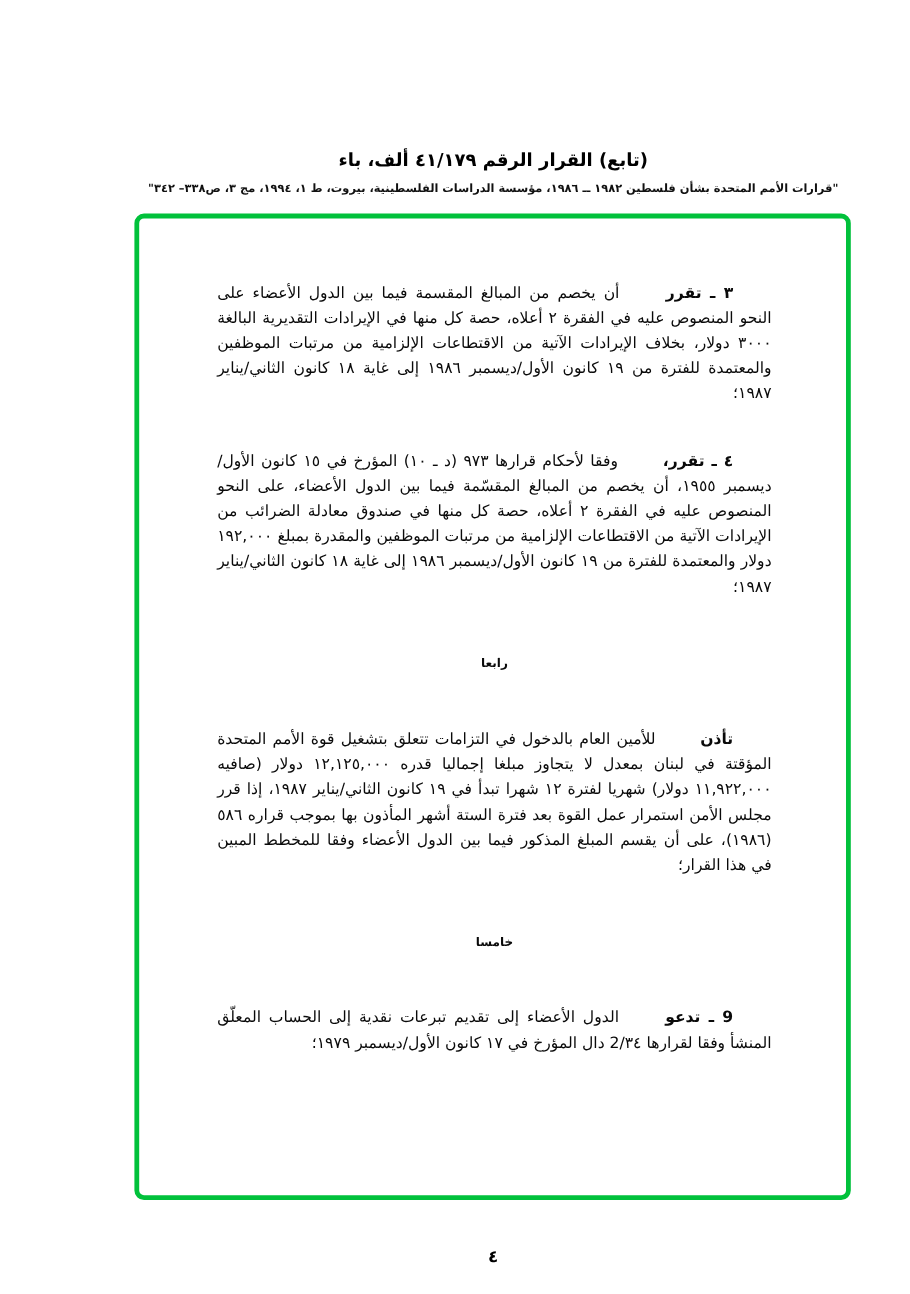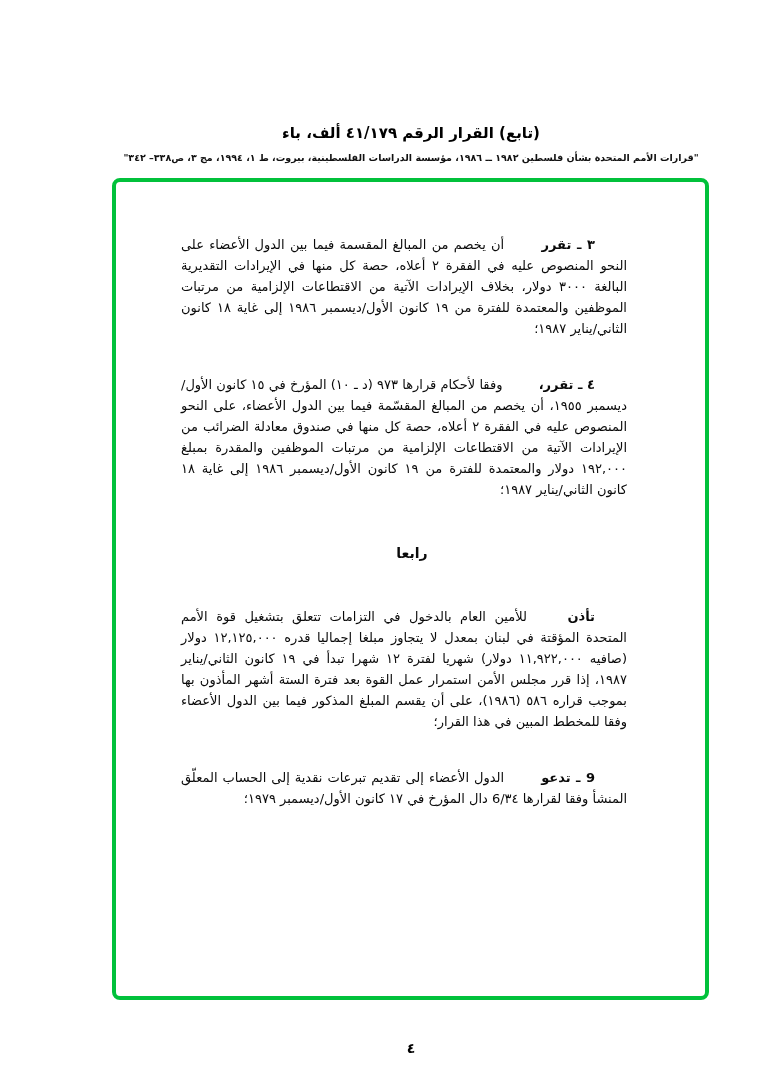--- a/index.html
+++ b/index.html
@@ -42,29 +42,29 @@
   .content {
     position: absolute;
     top: 20px; right: 30px;
     width: 526px;
     direction: rtl;
     text-align: justify;
     font-size: 13px;
     line-height: 21px;
     color: #0a0a0a;
   }
-  .para { margin: 0 16px 3px 0; text-indent: 16px; }
+  .para { margin: 0 0 3px 0; text-indent: 16px; }
   .para:last-child { margin-bottom: 0; }
   .lead { font-weight: 700; }
   .heading {
     text-align: center;
     font-weight: 700;
     text-indent: 0;
     margin: 11px 0 10px 0;
-    font-size: 14px;
+    font-size: 10px;
   }
 
   .page-number {
     position: absolute;
     top: 992px; left: 0; width: 100%;
     text-align: center;
     font-weight: 700;
     font-size: 14px;
   }
 </style>
@@ -88,24 +88,25 @@
       <p class="para">
         <span class="lead">٤ ـ تقرر،</span><span> وفقا لأحكام قرارها ٩٧٣ (د ـ ١٠) المؤرخ في ١٥ كانون الأول/ديسمبر ١٩٥٥، أن يخصم من المبالغ المقسّمة فيما بين الدول الأعضاء، على النحو المنصوص عليه في الفقرة ٢ أعلاه، حصة كل منها في صندوق معادلة الضرائب من الإيرادات الآتية من الاقتطاعات الإلزامية من مرتبات الموظفين والمقدرة بمبلغ ١٩٢,٠٠٠ دولار والمعتمدة للفترة من ١٩ كانون الأول/ديسمبر ١٩٨٦ إلى غاية ١٨ كانون الثاني/يناير ١٩٨٧؛</span>
       </p>
 
       <p class="para heading">رابعا</p>
 
       <p class="para">
         <span class="lead">تأذن</span><span> للأمين العام بالدخول في التزامات تتعلق بتشغيل قوة الأمم المتحدة المؤقتة في لبنان بمعدل لا يتجاوز مبلغا إجماليا قدره ١٢,١٢٥,٠٠٠ دولار (صافيه ١١,٩٢٢,٠٠٠ دولار) شهريا لفترة ١٢ شهرا تبدأ في ١٩ كانون الثاني/يناير ١٩٨٧، إذا قرر مجلس الأمن استمرار عمل القوة بعد فترة الستة أشهر المأذون بها بموجب قراره ٥٨٦ (١٩٨٦)، على أن يقسم المبلغ المذكور فيما بين الدول الأعضاء وفقا للمخطط المبين في هذا القرار؛</span>
       </p>
 
+      <p class="para heading">خامسا</p>
 
 
       <p class="para">
-        <span class="lead">9 ـ تدعو</span><span> الدول الأعضاء إلى تقديم تبرعات نقدية إلى الحساب المعلّق المنشأ وفقا لقرارها 6/٣٤ دال المؤرخ في ١٧ كانون الأول/ديسمبر ١٩٧٩؛</span>
+        <span class="lead">9 ـ تدعو</span><span> الدول الأعضاء إلى تقديم تبرعات نقدية إلى الحساب المعلّق المنشأ وفقا لقرارها 2/٣٤ دال المؤرخ في ١٧ كانون الأول/ديسمبر ١٩٧٩؛</span>
       </p>
 
     </div>
   </div>
 
   <div class="page-number">٤</div>
 
 </div>
 
 </body></html>

